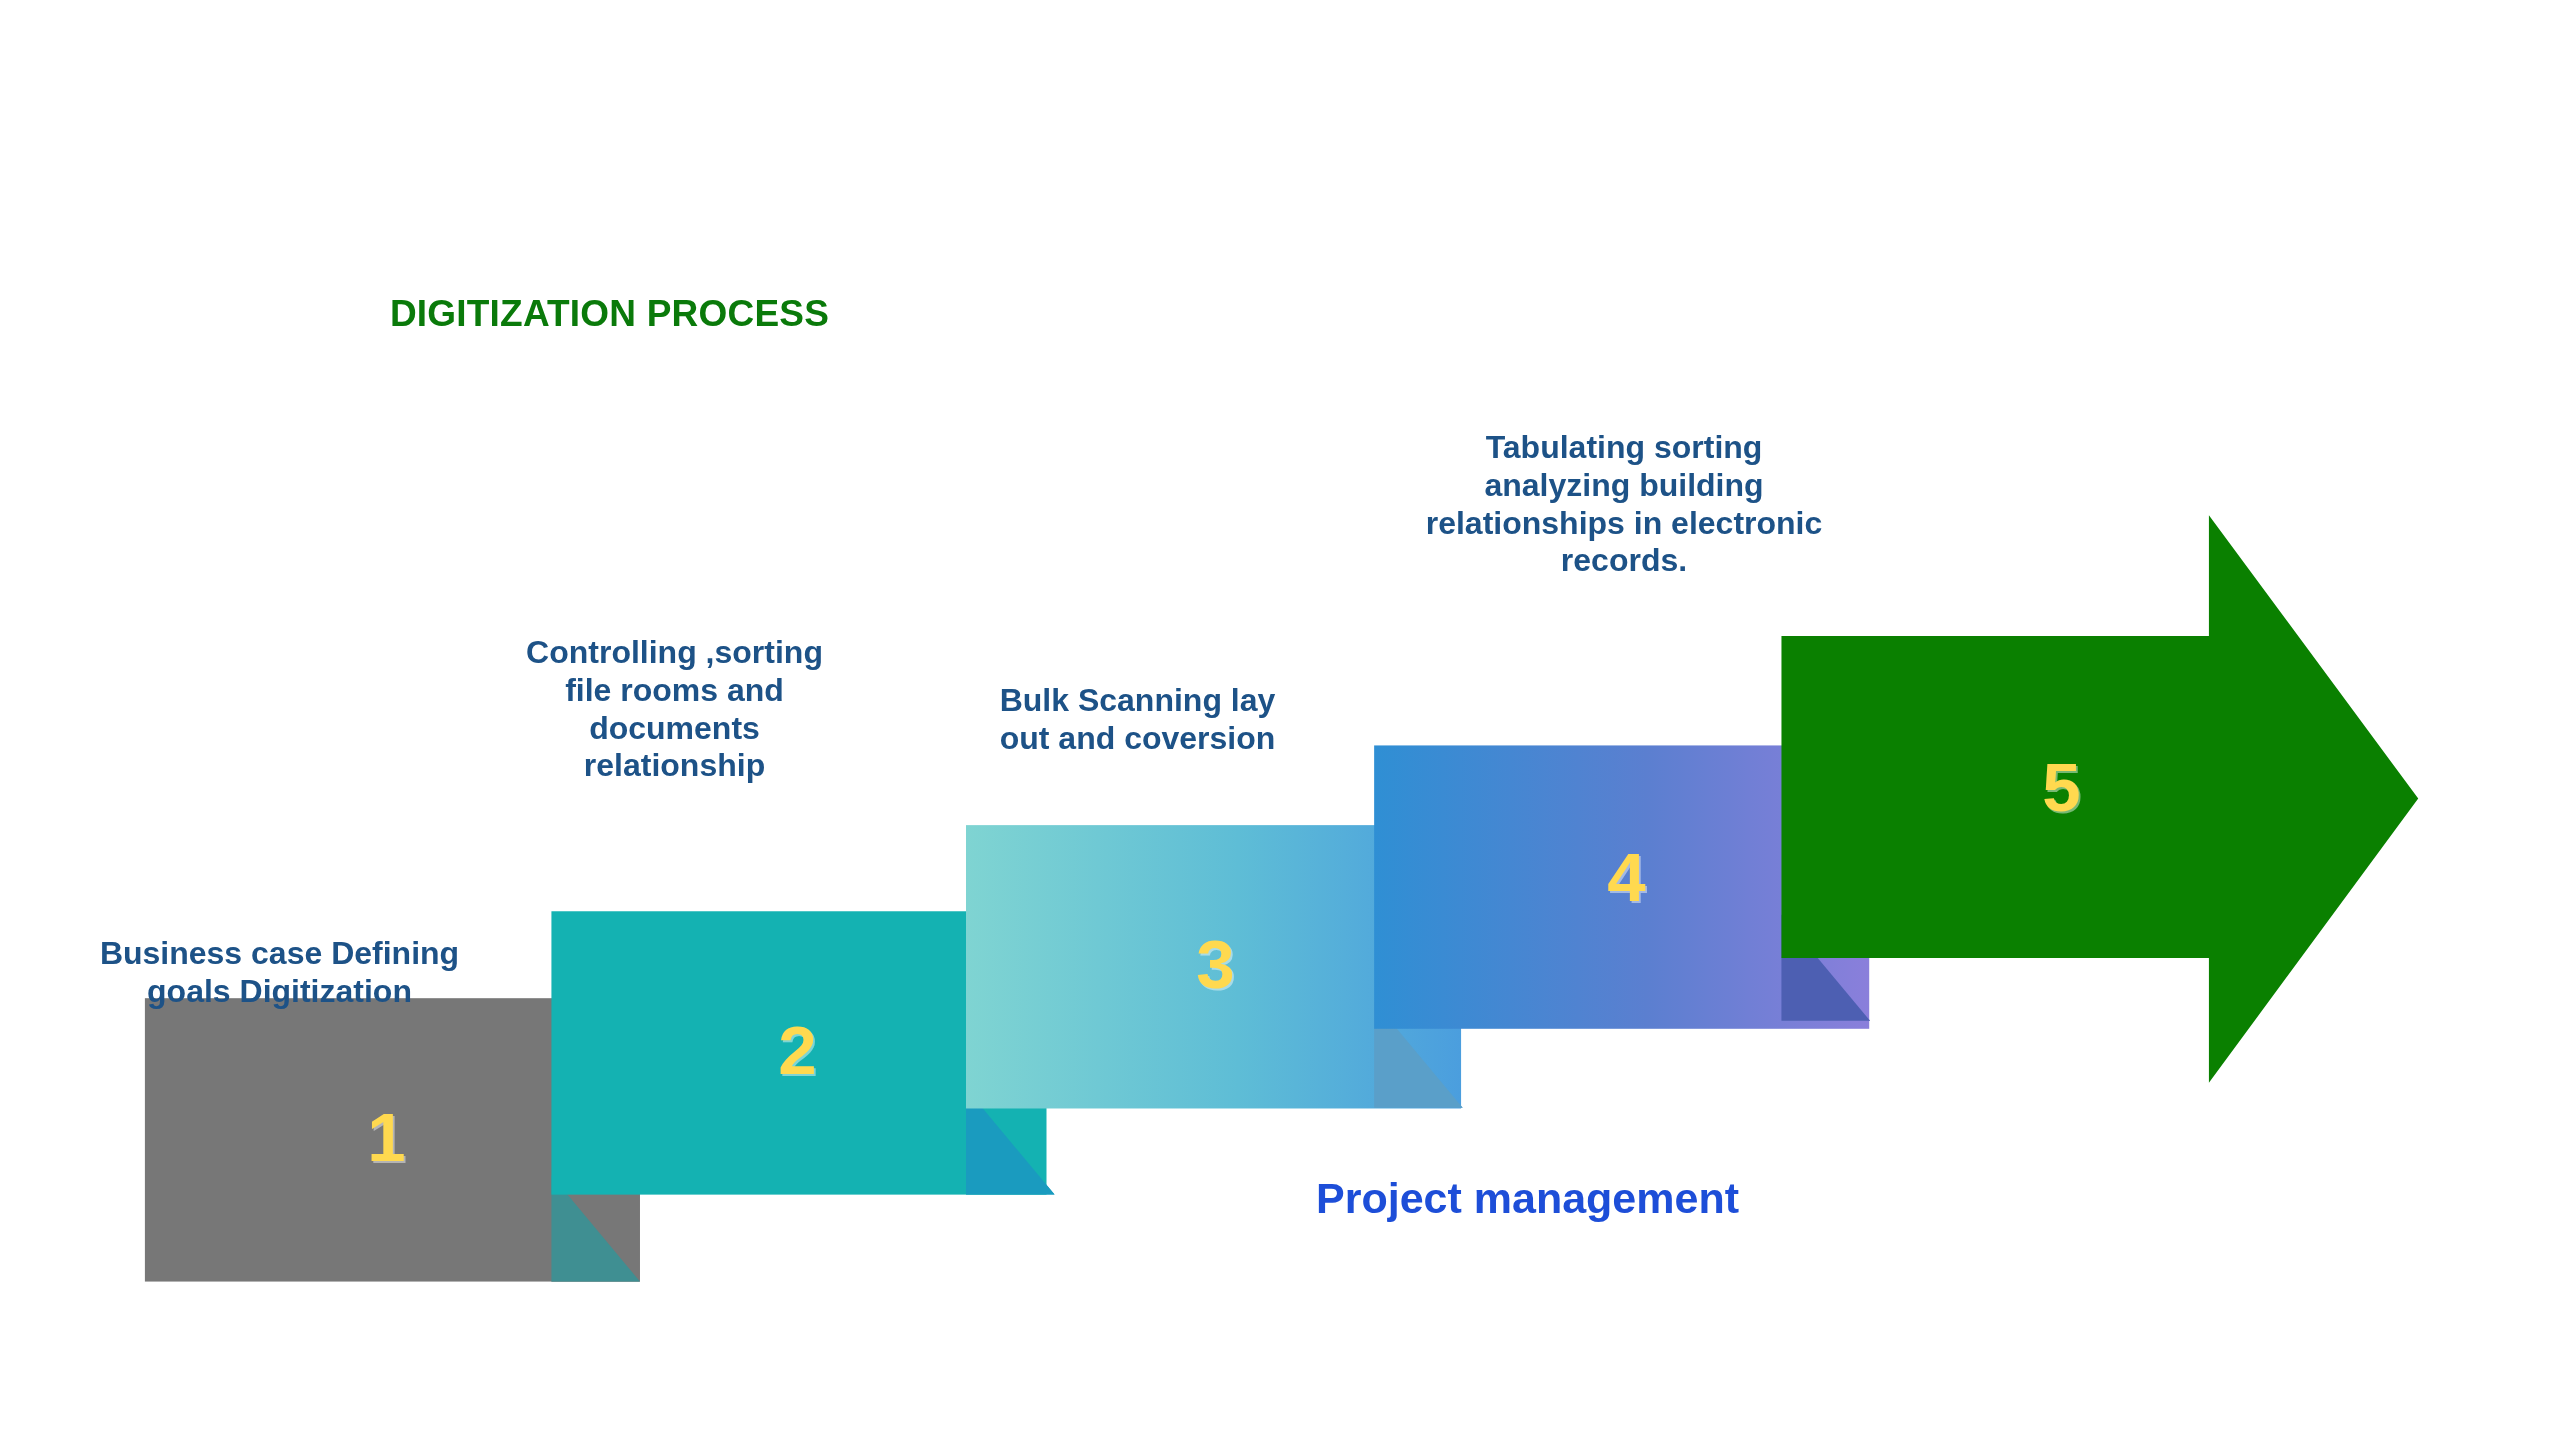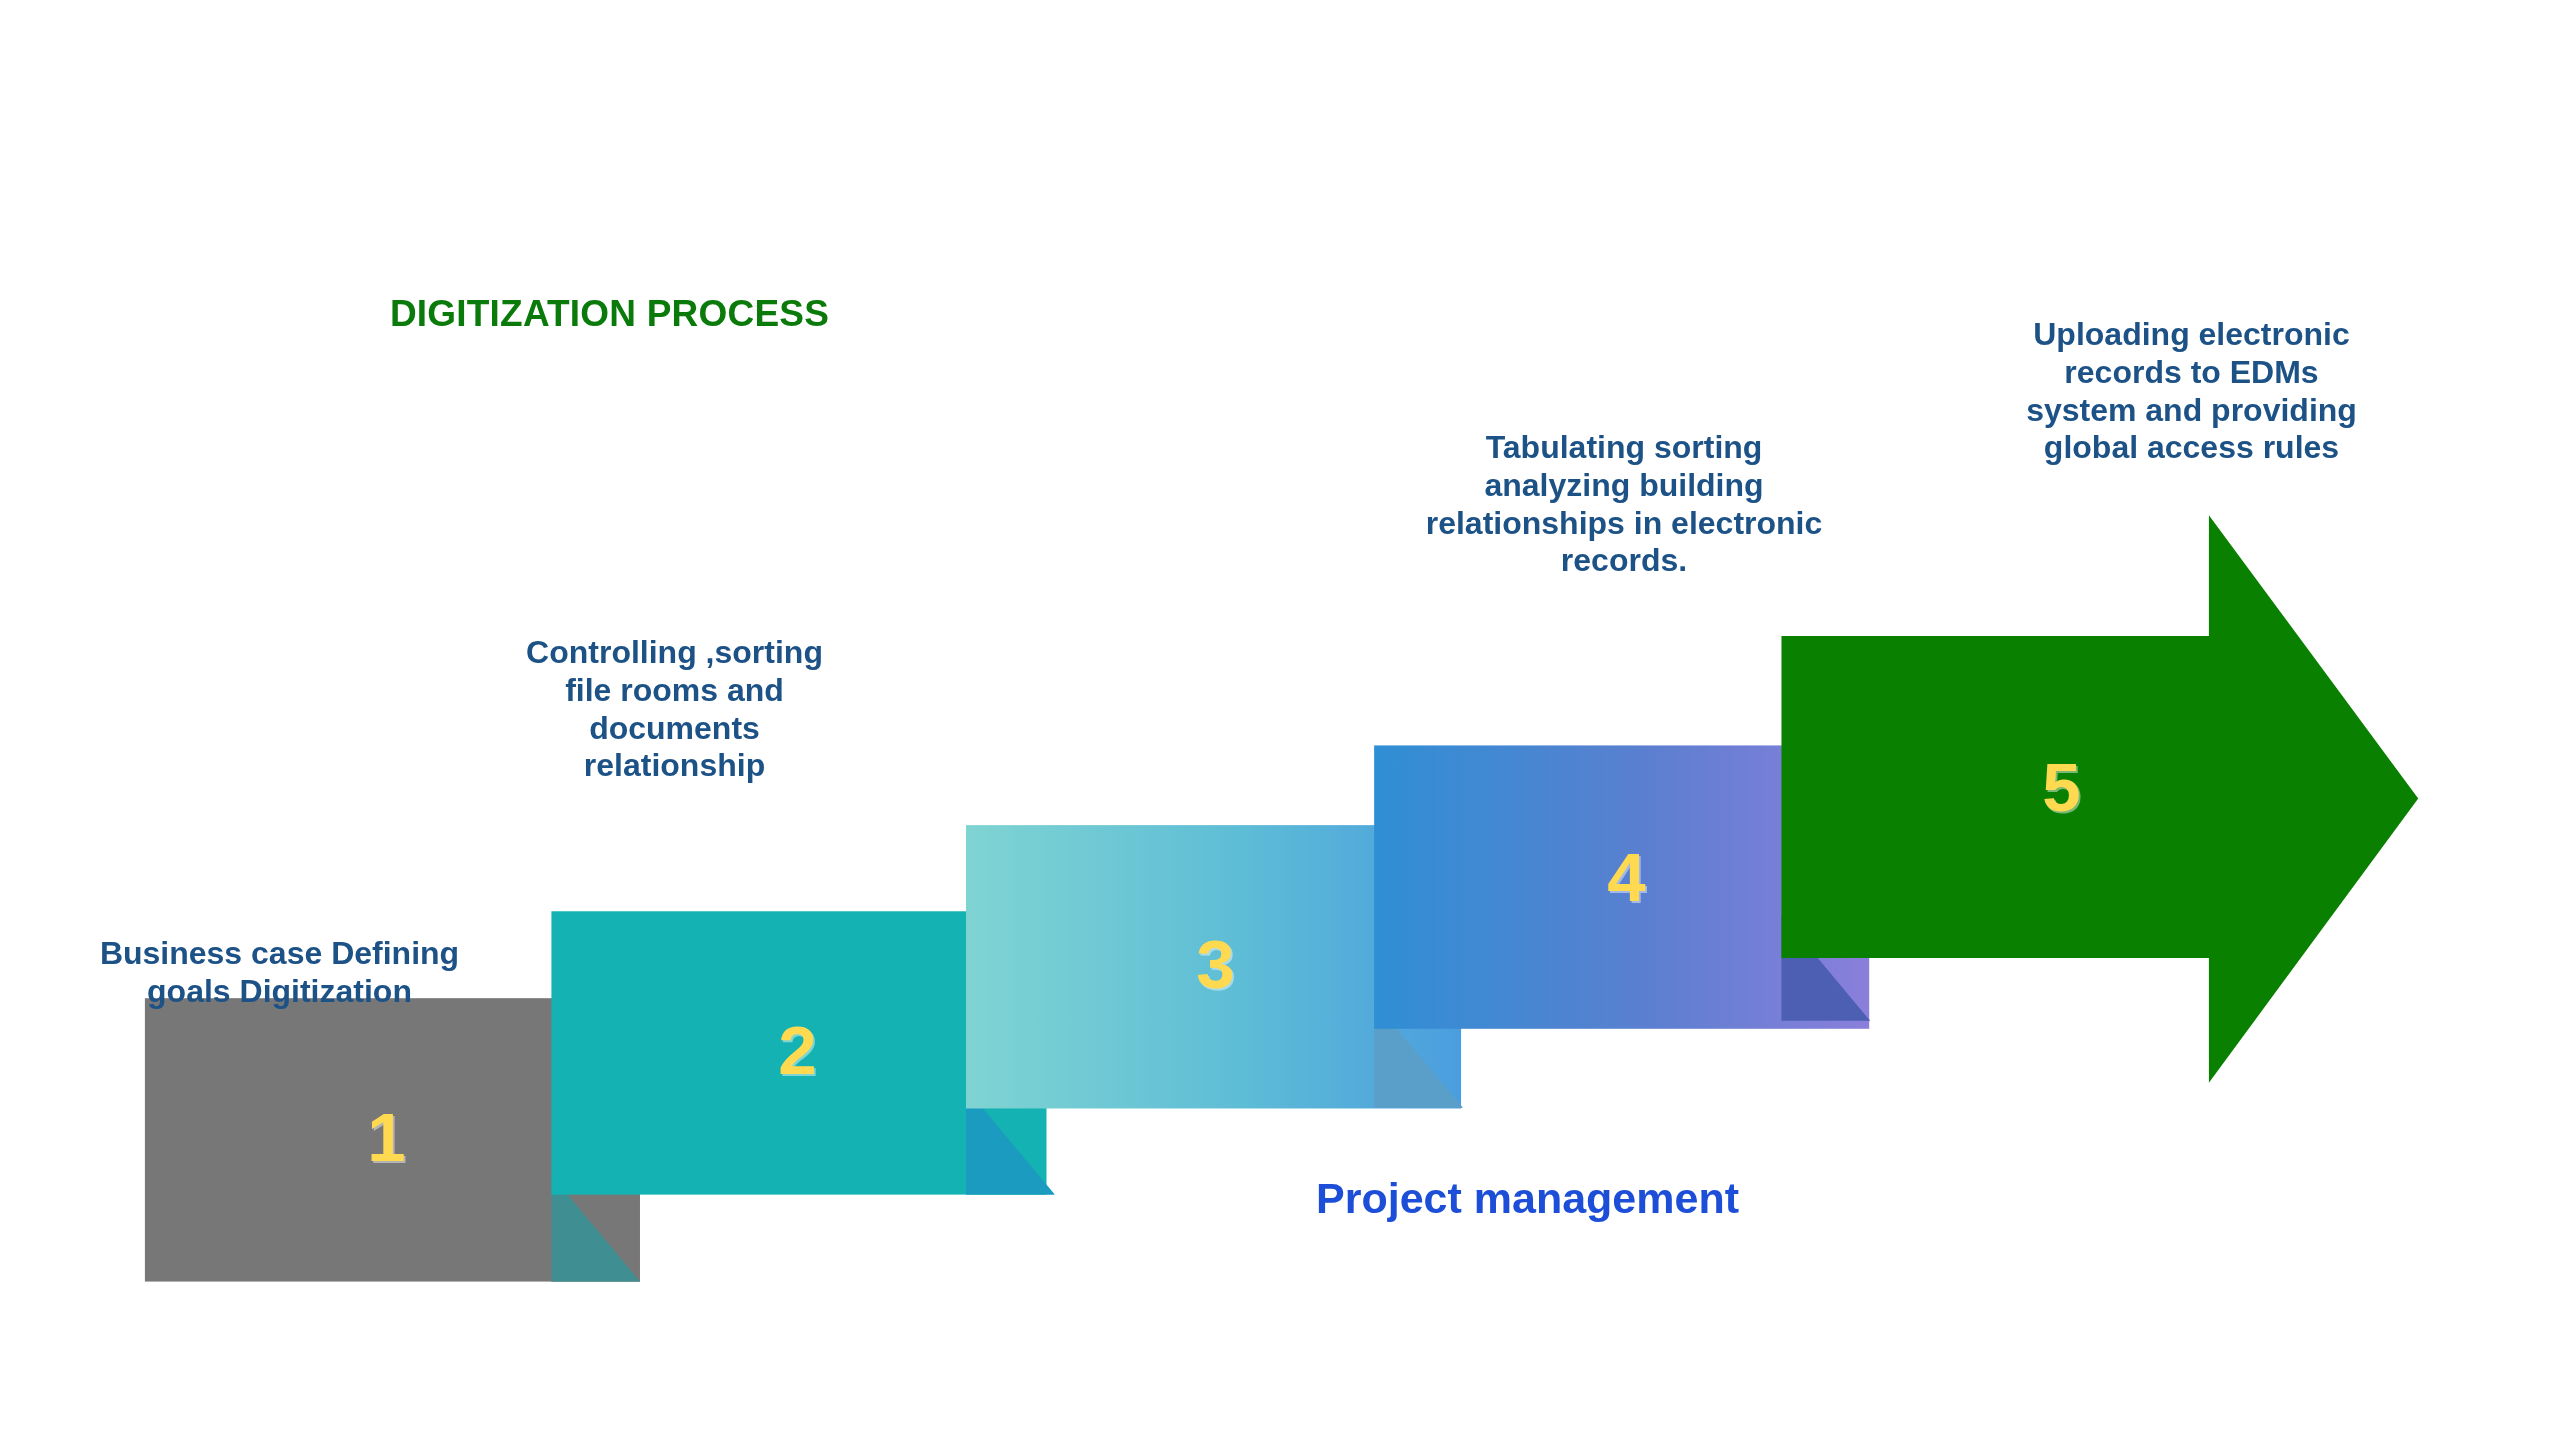--- a/index.html
+++ b/index.html
@@ -147,28 +147,26 @@
   </svg>
 
   <div class="txt title-block"><span>DIGITIZATION PROCESS</span><br></div>
 
   <div class="txt caption cap1">Business case Defining
 goals Digitization</div>
   <div class="txt caption cap2">Controlling ,sorting
 file rooms and
 documents
 relationship</div>
+  <div class="txt caption cap3">Bulk Scanning lay
+out and coversion</div>
   <div class="txt caption cap4">Tabulating sorting
 analyzing building
 relationships in electronic
 records.</div>
-  <div class="txt caption cap5">Uploading electronic
-records to EDMs
-system and providing
-global access rules</div>
 
   <div class="num num1">1</div>
   <div class="num num2">2</div>
   <div class="num num3">3</div>
   <div class="num num4">4</div>
   <div class="num num5">5</div>
 
   <div class="txt footer-block">Project management</div>
 
 </div>

